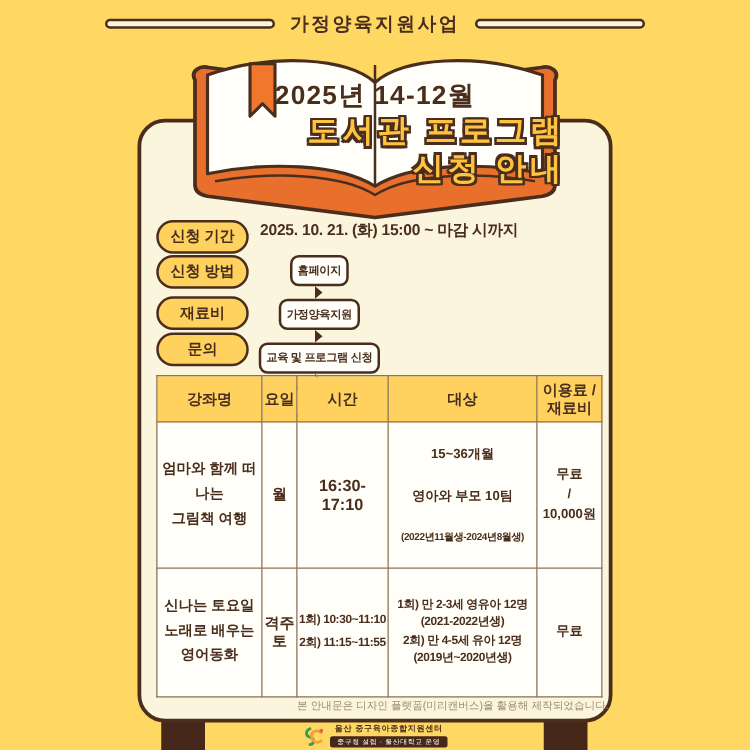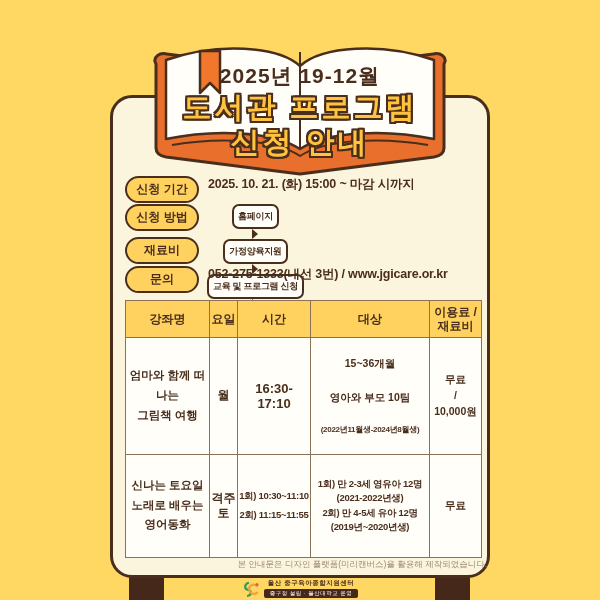--- a/index.html
+++ b/index.html
@@ -17,24 +17,24 @@
 
   
   .panel{position:absolute;left:110px;top:95px;width:380px;height:483px;background:var(--panel,#FCF5DE);
          border:3px solid var(--brown,#4A2E1D);border-radius:22px;box-sizing:border-box;z-index:1;}
 
   
   .book{position:absolute;left:148px;top:36px;width:304px;height:140px;z-index:2;}
   .book svg{position:absolute;left:0;top:0;}
   .book-text{position:absolute;left:0;right:0;top:26px;text-align:center;}
   .period{font-size:21px;font-weight:800;color:var(--brown,#4A2E1D);letter-spacing:1px;}
-  .btitle{font-size:29px;font-weight:800;color:var(--title,#FFC33F);letter-spacing:3px;line-height:1.2;
+  .btitle{font-size:25px;font-weight:800;color:var(--title,#FFC33F);letter-spacing:3px;line-height:1.2;
     text-shadow:-2px -2px 0 var(--brown,#4A2E1D),2px -2px 0 var(--brown,#4A2E1D),-2px 2px 0 var(--brown,#4A2E1D),
       2px 2px 0 var(--brown,#4A2E1D),0 -2px 0 var(--brown,#4A2E1D),0 2px 0 var(--brown,#4A2E1D),
-      -2px 0 0 var(--brown,#4A2E1D),2px 0 0 var(--brown,#4A2E1D);}
+      -2px 0 0 var(--brown,#4A2E1D),2px 0 0 var(--brown,#4A2E1D);text-align:right;}
 
   
   .irow{position:absolute;left:12px;right:8px;height:24px;display:flex;align-items:flex-start;gap:9px;}
   .pill{flex:0 0 70px;text-align:center;font-size:12px;font-weight:800;color:var(--brown,#4A2E1D);
         background:var(--pill,#FFD25F);border:2.5px solid var(--brown,#4A2E1D);border-radius:99px;padding:3px 0;}
   .ival{font-size:12.5px;font-weight:700;color:var(--brown,#4A2E1D);white-space:nowrap;letter-spacing:-0.2px;}
   .steps{display:flex;align-items:center;flex-wrap:nowrap;flex-direction:column;}
   .step{font-size:9px;font-weight:700;color:var(--brown,#4A2E1D);background:var(--cell,#FFFEF8);
         border:2px solid var(--brown,#4A2E1D);border-radius:7px;padding:4px 4px;white-space:nowrap;letter-spacing:-0.3px;}
   .arr{width:0;height:0;border-top:5px solid transparent;border-bottom:5px solid transparent;
@@ -65,20 +65,25 @@
   .org-badge{font-size:5.5px;color:#fff;background:var(--leg,#46281A);padding:1px 6px;border-radius:2px;margin-top:1px;letter-spacing:0.5px;}
 </style>
 </head>
 <body>
 
 <div class="stage">
 
   <div class="leg left"></div>
   <div class="leg right"></div>
 
+  <div class="banner">
+    <span class="bline"></span>
+    <span class="btext">가정양육지원사업</span>
+    <span class="bline"></span>
+  </div>
 
   <div class="panel">
 
     <div class="irow" style="top:78px">
       <span class="pill">신청 기간</span>
       <span class="ival">2025. 10. 21. (화) 15:00 ~ 마감 시까지</span>
     </div>
 
     <div class="irow" style="top:106px;gap:8px">
       <span class="pill">신청 방법</span>
@@ -92,21 +97,20 @@
         <span class="step">신청하기</span>
       </span>
     </div>
 
     <div class="irow" style="top:139px">
       <span class="pill">재료비</span>
     </div>
 
     <div class="irow" style="top:168px">
       <span class="pill">문의</span>
-      <span class="ival">052-275-1333(내선 3번) / www.jgicare.or.kr</span>
     </div>
 
     <table class="sched">
       <colgroup>
           <col style="width:84px">
           <col style="width:28px">
           <col style="width:73px">
           <col style="width:119px">
           <col style="width:52px">
         </colgroup>
@@ -155,21 +159,21 @@
 
   <div class="book">
     <svg width="304" height="140" viewBox="0 0 304 140">
       <path d="M8 28 C4 21 12 16 19 18 L152 36 L285 18 C292 16 300 21 296 28 L296 112 C296 118 291 120 286 121 L152 138 L18 121 C13 120 8 118 8 112 Z" fill="#E8702C" stroke="#4A2E1D" stroke-width="3" stroke-linejoin="round"></path>
       <path d="M18 24 C70 6 130 10 152 30 C174 10 234 6 286 24 L286 103 C238 93 180 95 152 113 C124 95 66 93 18 103 Z" fill="#FFFEF8" stroke="#4A2E1D" stroke-width="2.5" stroke-linejoin="round"></path>
       <path d="M24 109 C70 101 126 103 152 120 C178 103 234 101 280 109" fill="none" stroke="#4A2E1D" stroke-width="2"></path>
       <path d="M152 16 L152 113" stroke="#4A2E1D" stroke-width="2"></path>
       <path d="M52 15 L72 15 L72 57 L62 47 L52 57 Z" fill="#F0772B" stroke="#4A2E1D" stroke-width="2.5" stroke-linejoin="round"></path>
     </svg>
     <div class="book-text">
-      <div class="period">2025년 19-12월</div>
+      <div class="period">2025년 14-12월</div>
       <div class="btitle">도서관 프로그램</div>
       <div class="btitle">신청 안내</div>
     </div>
   </div>
 
   <div class="brand">
     <svg width="18" height="18" viewBox="0 0 24 24">
       <path d="M8 4 C3 6 3 12 8 13 C13 14 13 20 8 21" fill="none" stroke="#2E9E5B" stroke-width="3" stroke-linecap="round"></path>
       <path d="M20 8 C14 4 8 8 10 14 C11 18 16 20 20 17" fill="none" stroke="#F2A03D" stroke-width="3" stroke-linecap="round"></path>
       <circle cx="20" cy="6" r="2" fill="#E85C41"></circle>

